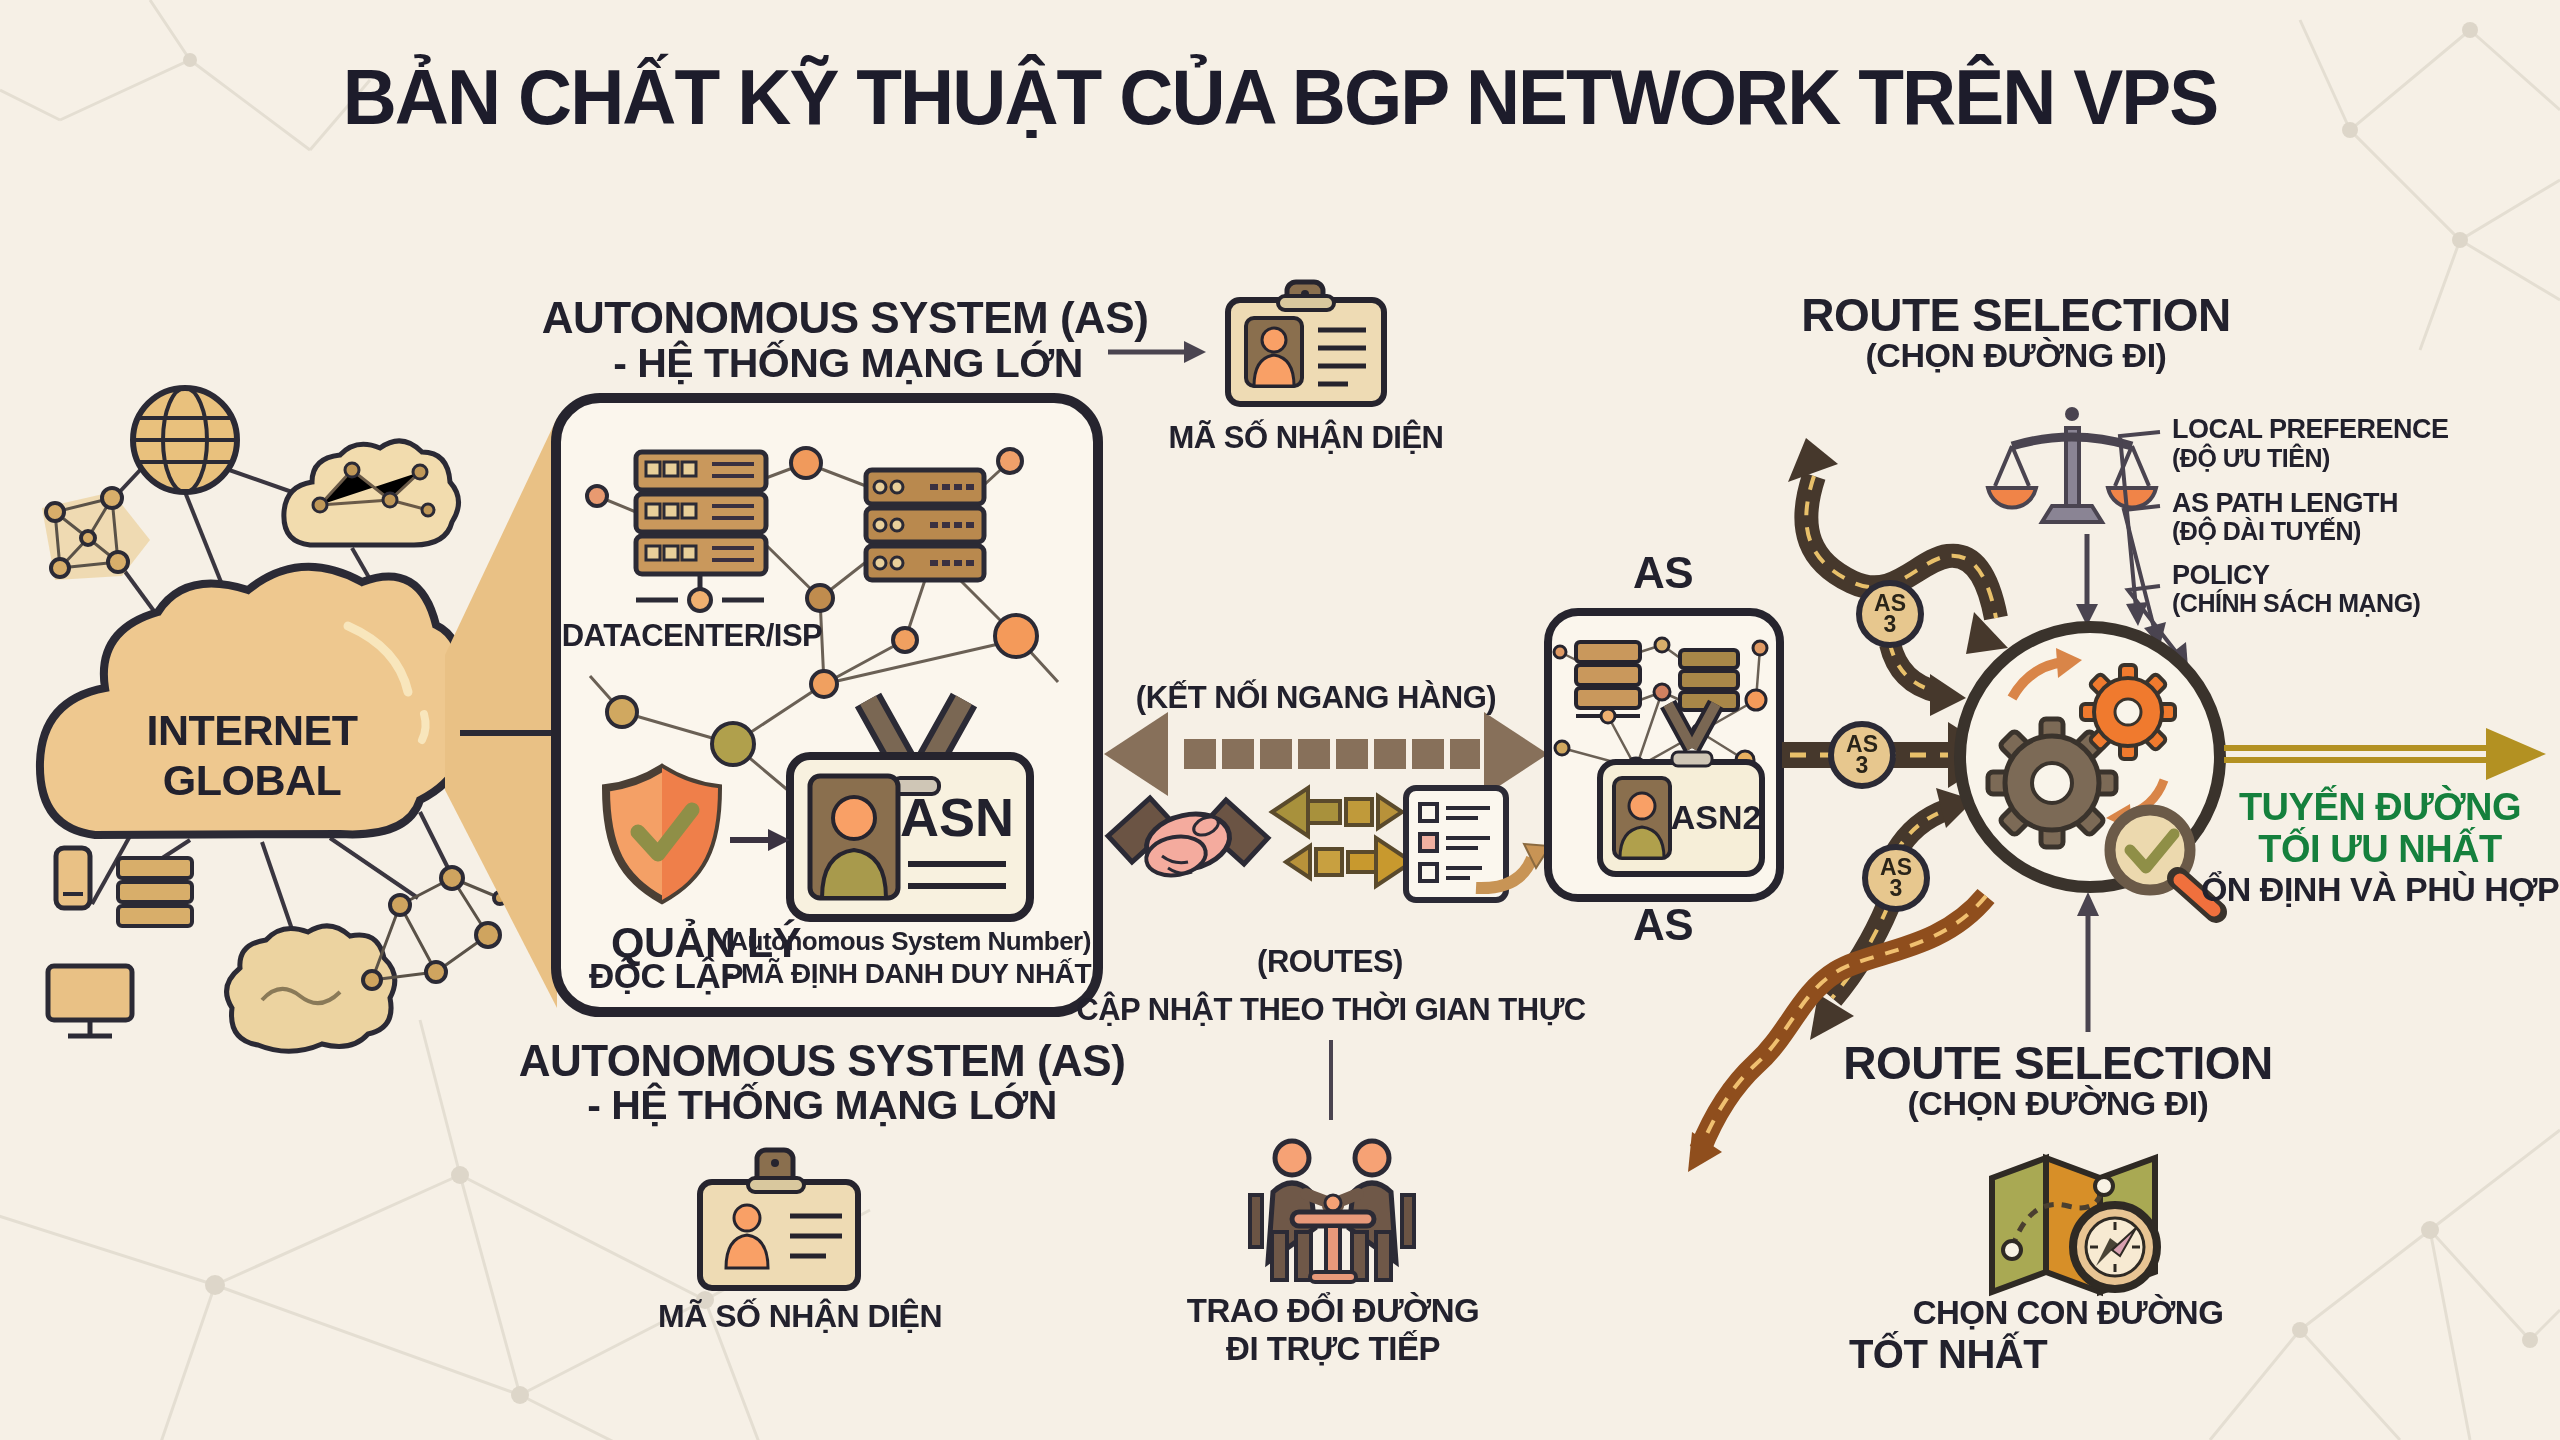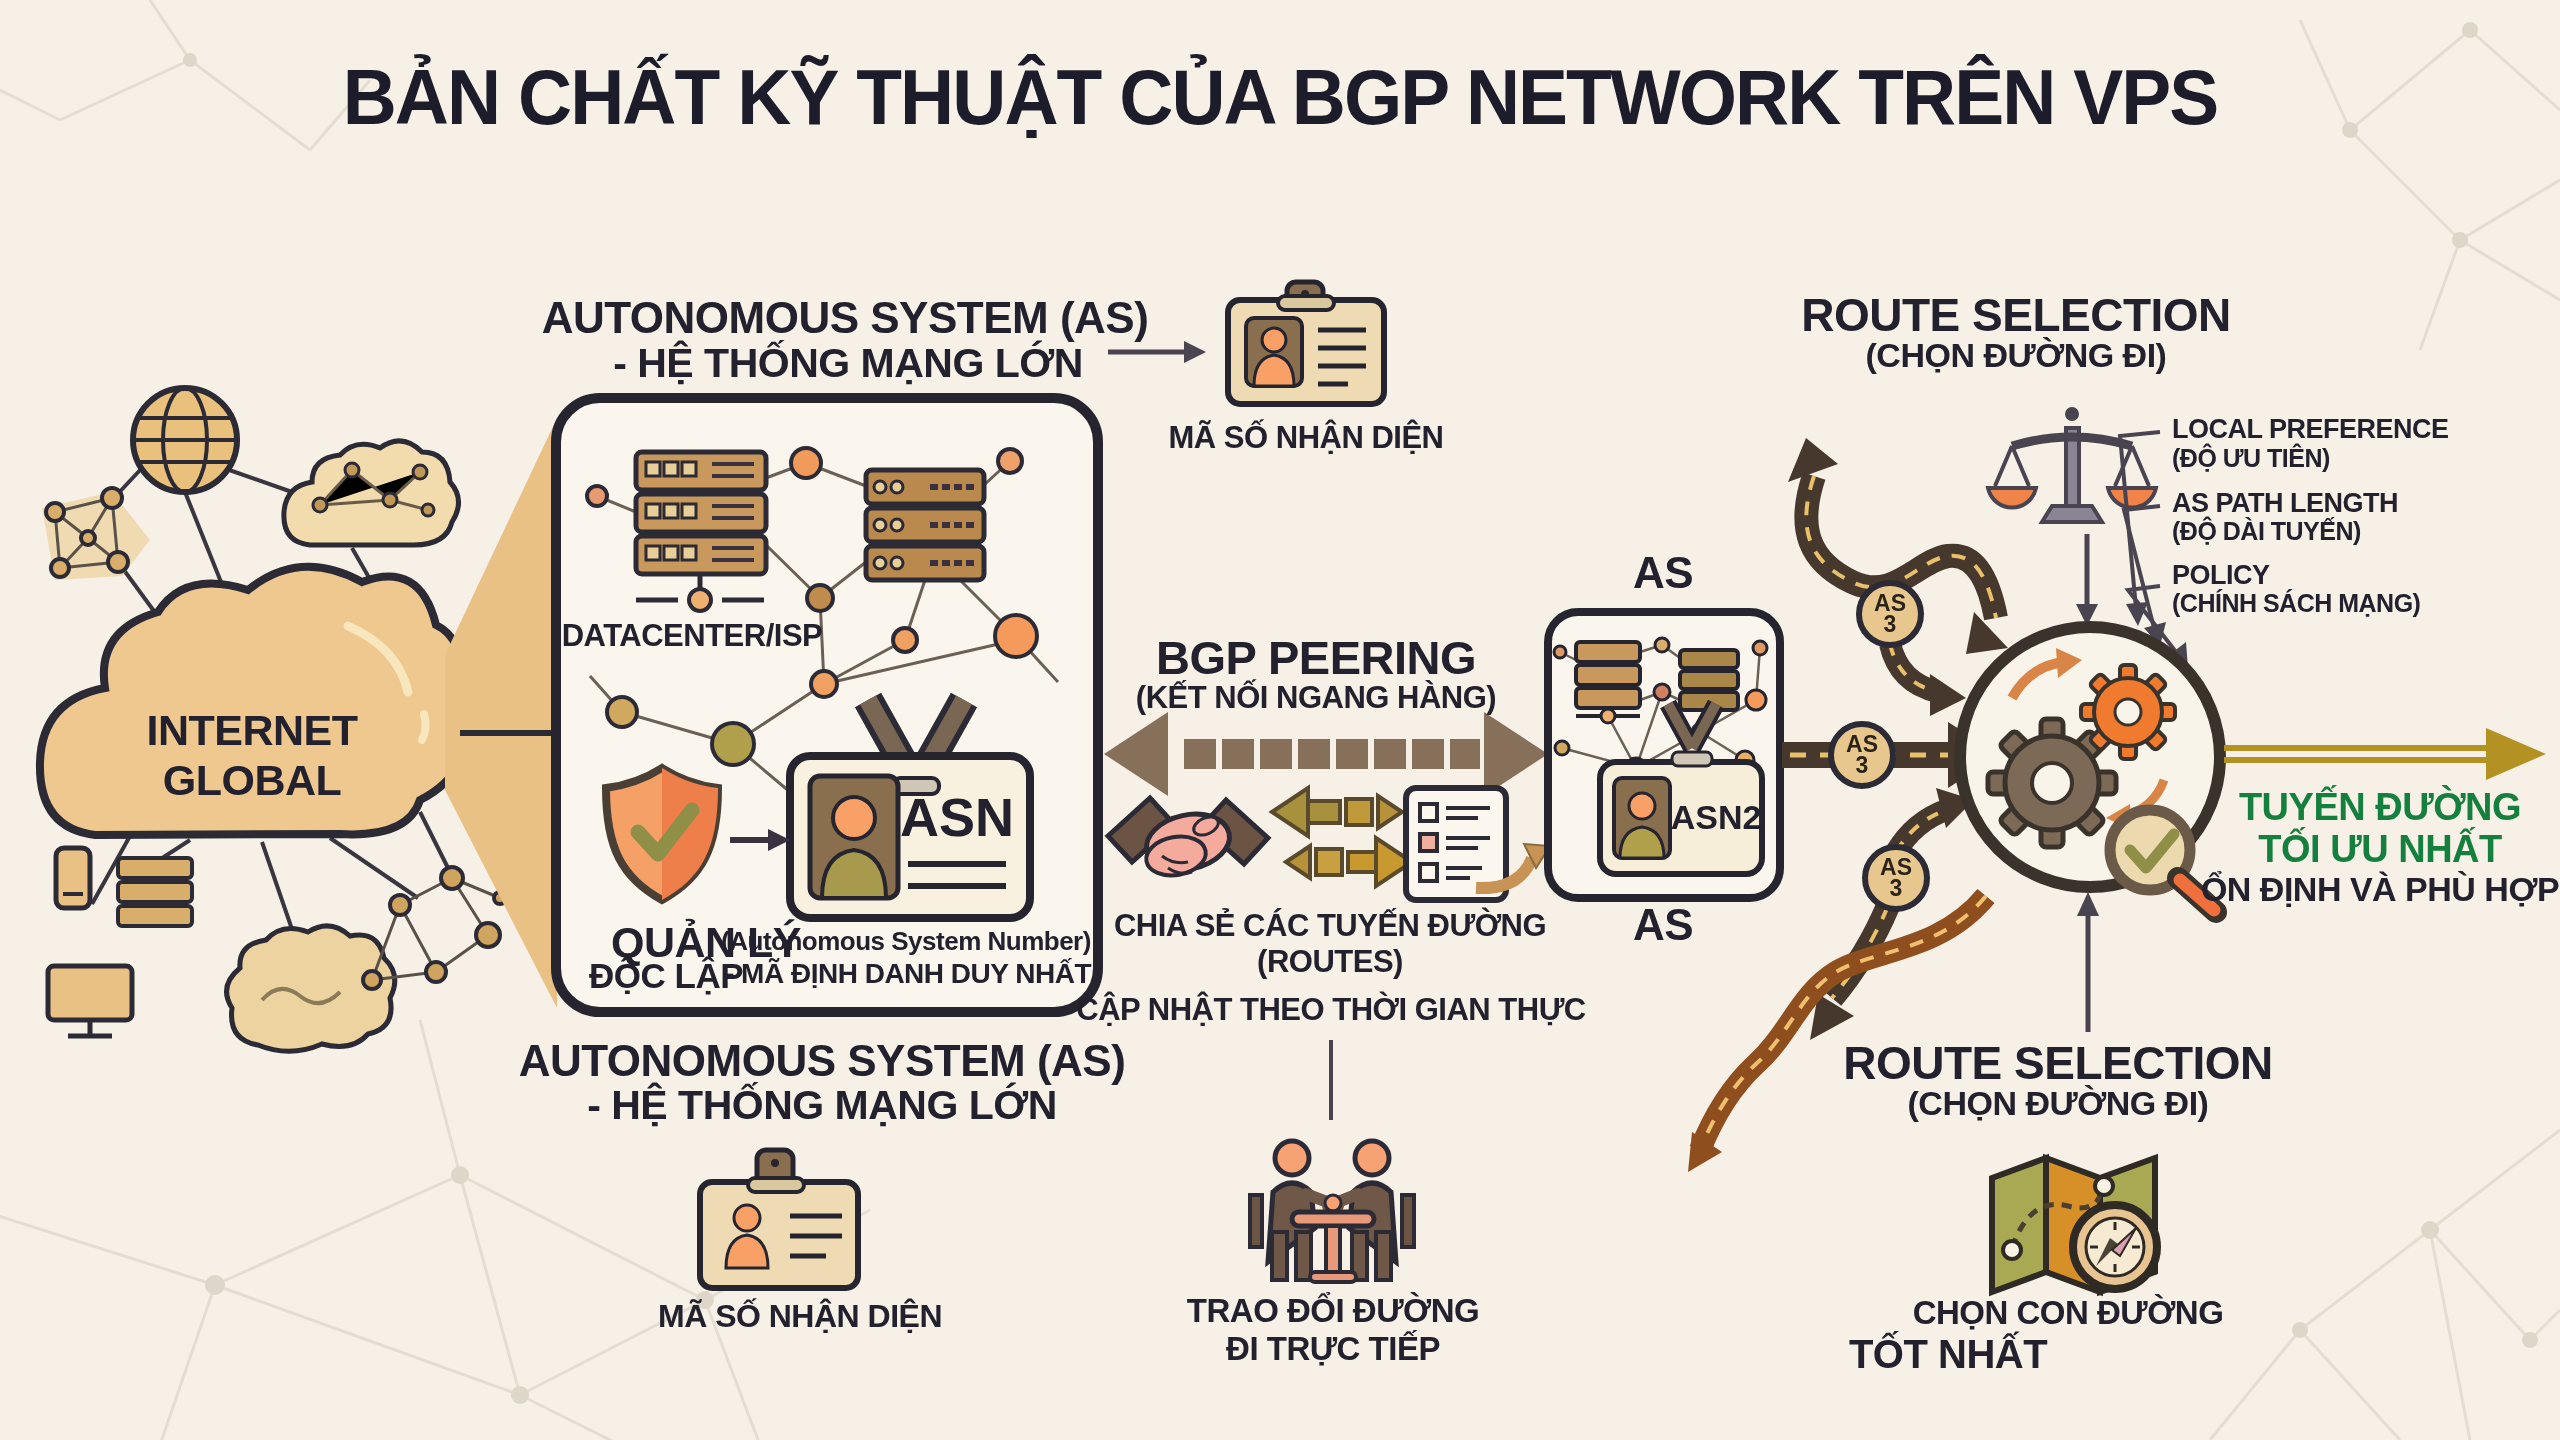--- a/index.html
+++ b/index.html
@@ -484,23 +484,21 @@
 <div class="t" style="left:706px;top:918px;font-size:43px">QUẢN LÝ</div>
 <div class="t" style="left:666px;top:956px;font-size:35px">ĐỘC LẬP</div>
 <div class="t" style="left:957px;top:786px;font-size:54px;letter-spacing:0">ASN</div>
 <div class="t" style="left:906px;top:926px;font-size:26px">(Autonomous System Number)</div>
 <div class="t" style="left:908px;top:958px;font-size:28px">- MÃ ĐỊNH DANH DUY NHẤT</div>
 
 <div class="t" style="left:822px;top:1036px;font-size:44px">AUTONOMOUS SYSTEM (AS)</div>
 <div class="t" style="left:822px;top:1082px;font-size:41px">- HỆ THỐNG MẠNG LỚN</div>
 <div class="t" style="left:800px;top:1298px;font-size:32px">MÃ SỐ NHẬN DIỆN</div>
 
-<div class="t" style="left:1316px;top:630px;font-size:47px">BGP PEERING</div>
 <div class="t" style="left:1316px;top:680px;font-size:31px">(KẾT NỐI NGANG HÀNG)</div>
-<div class="t" style="left:1330px;top:908px;font-size:31px">CHIA SẺ CÁC TUYẾN ĐƯỜNG</div>
 <div class="t" style="left:1330px;top:944px;font-size:31px">(ROUTES)</div>
 <div class="t" style="left:1331px;top:992px;font-size:31px">CẬP NHẬT THEO THỜI GIAN THỰC</div>
 <div class="t" style="left:1333px;top:1292px;font-size:33px">TRAO ĐỔI ĐƯỜNG</div>
 <div class="t" style="left:1333px;top:1330px;font-size:33px">ĐI TRỰC TIẾP</div>
 
 <div class="t" style="left:1663px;top:548px;font-size:44px">AS</div>
 <div class="t" style="left:1663px;top:900px;font-size:44px">AS</div>
 <div class="t" style="left:1716px;top:798px;font-size:34px;letter-spacing:0">ASN2</div>
 
 <div class="t" style="left:2016px;top:288px;font-size:46px">ROUTE SELECTION</div>

